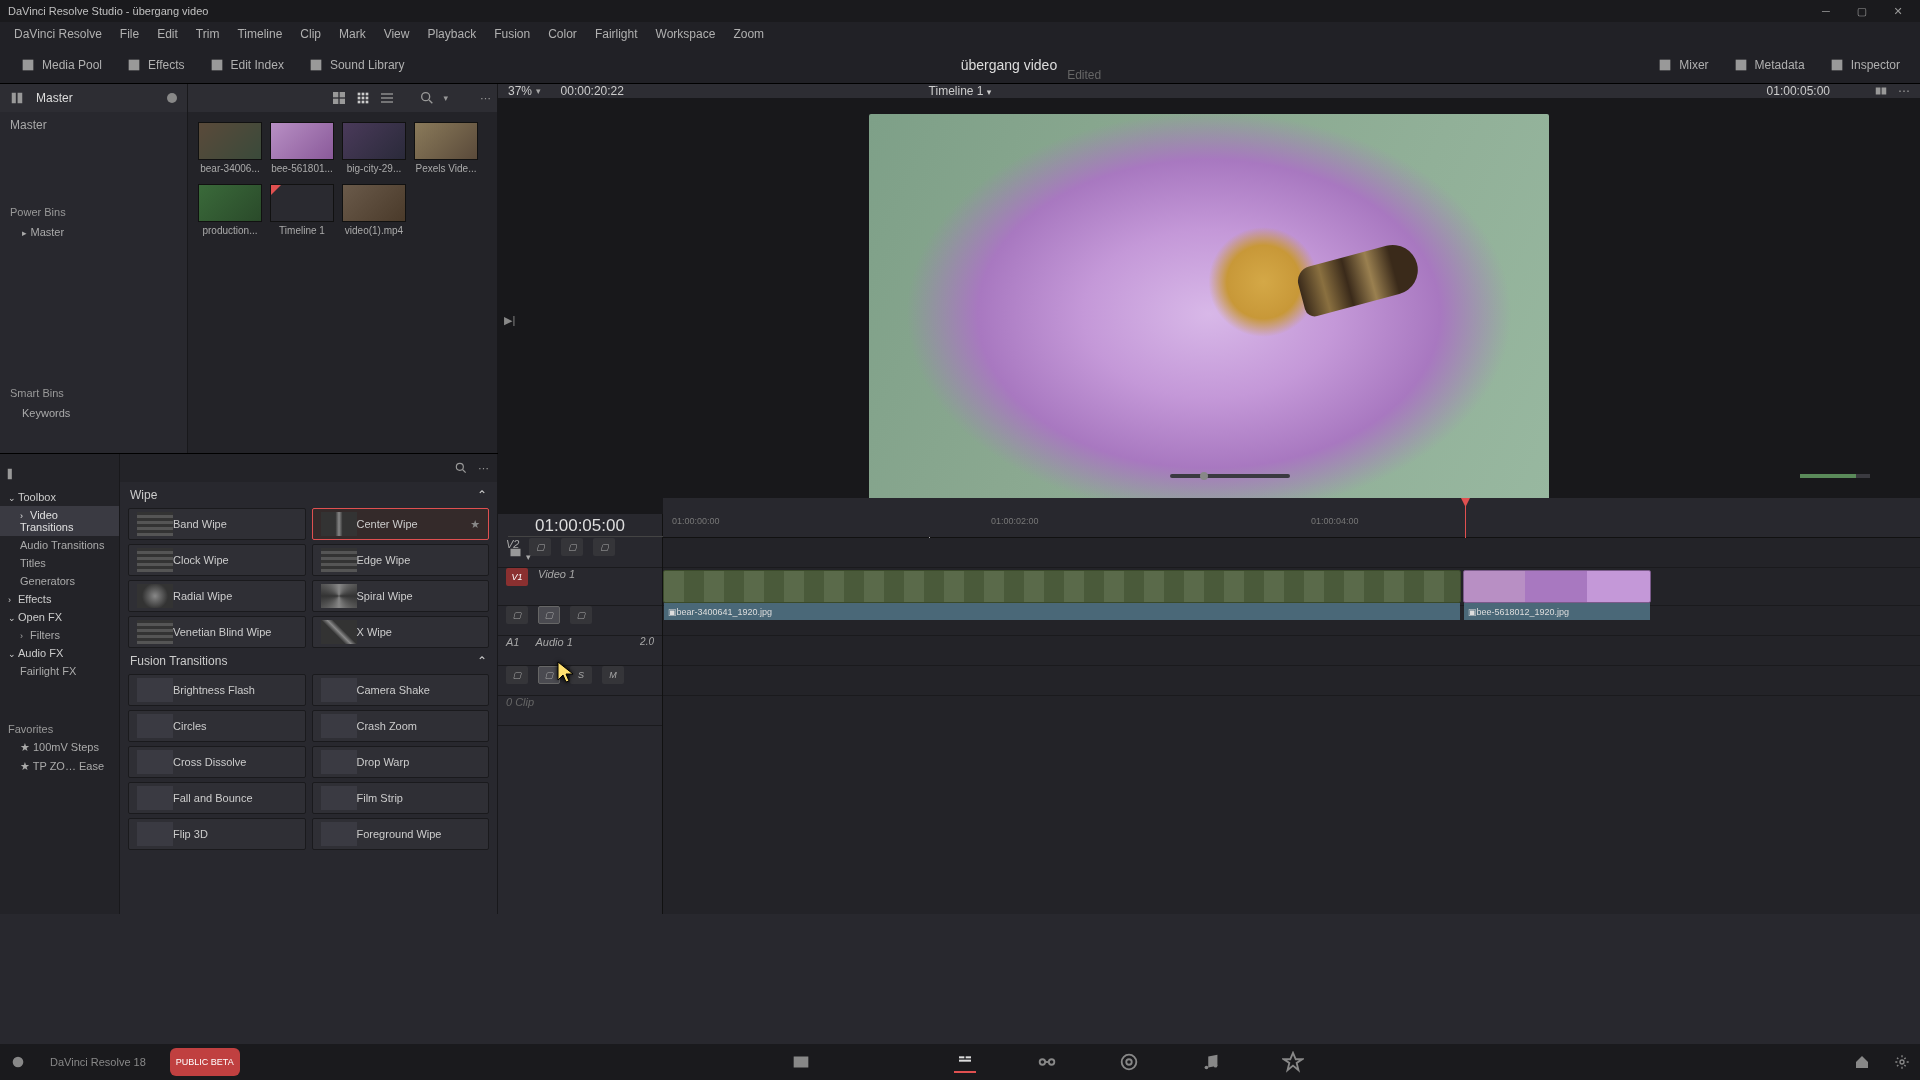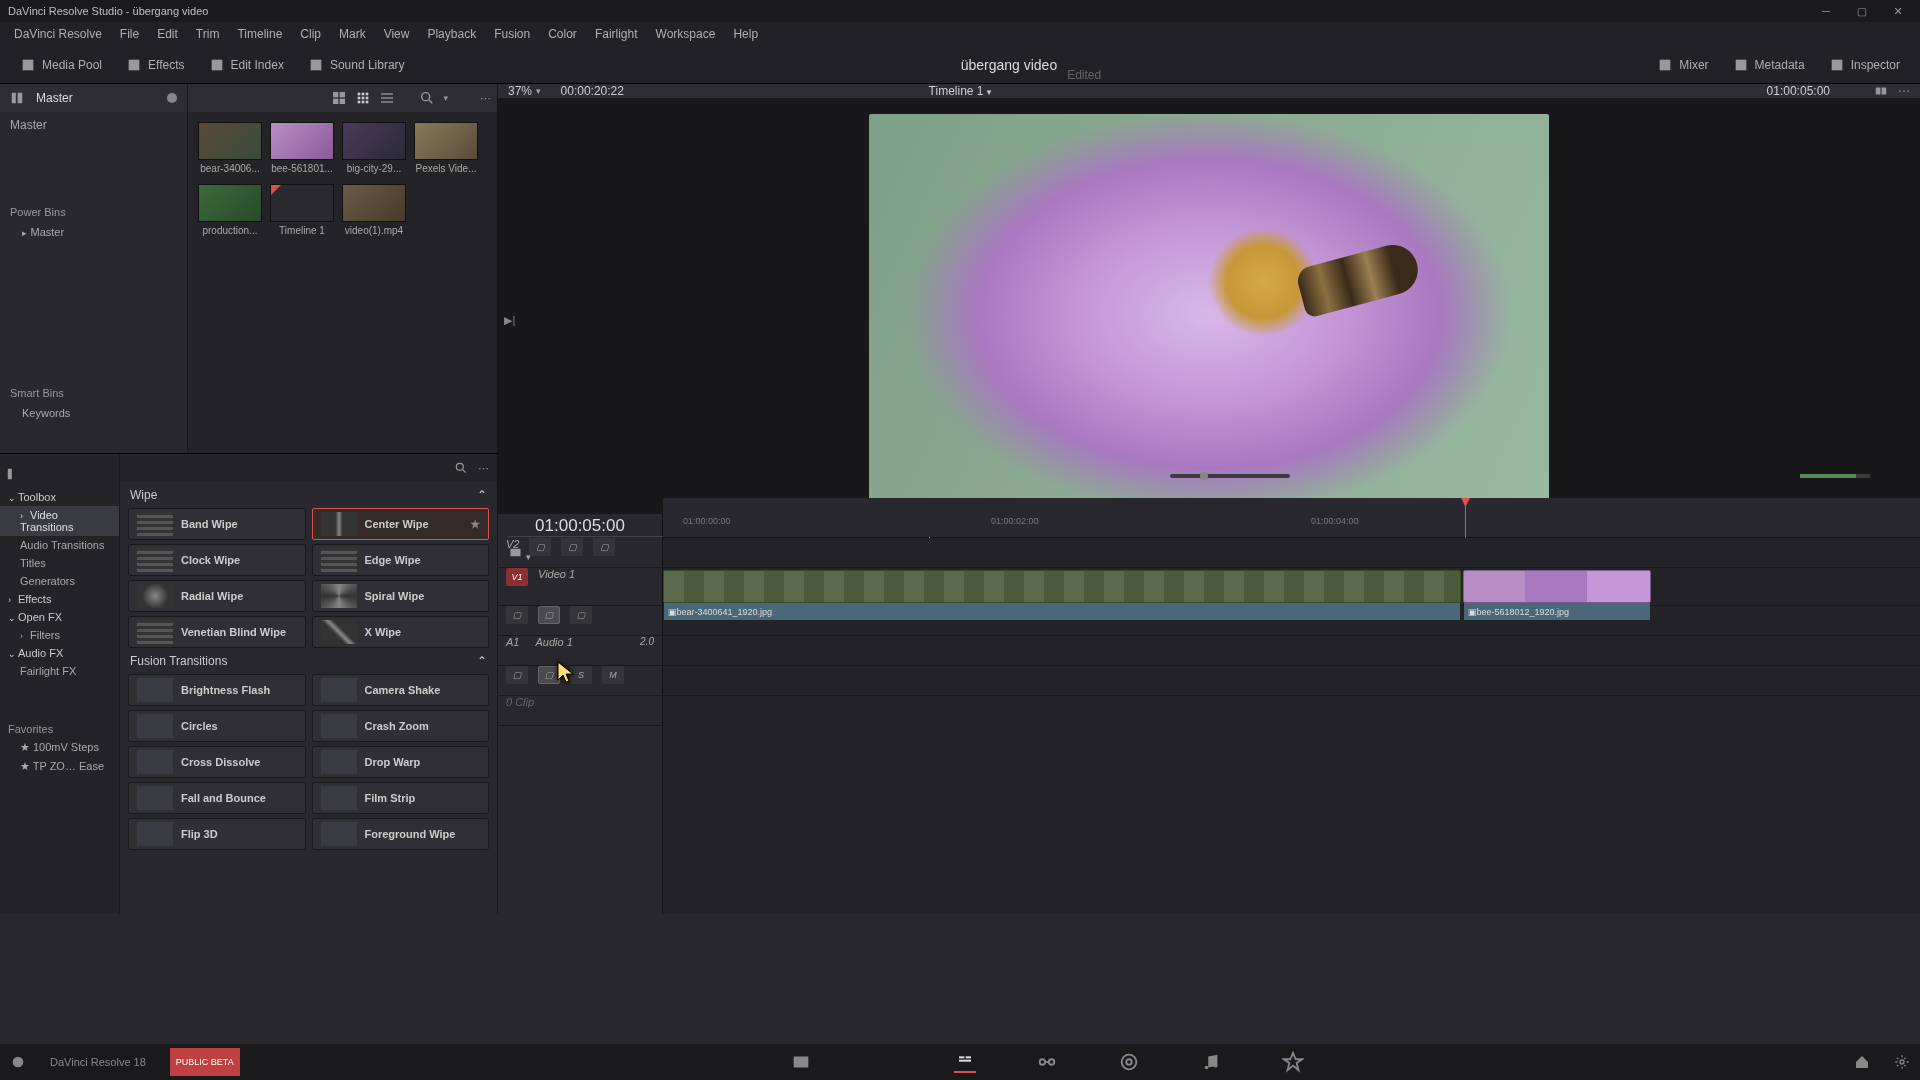--- a/index.html
+++ b/index.html
@@ -76,21 +76,21 @@
 .fx-node.hdr { color: #ccc; }
 .fx-node.sub { padding-left: 20px; }
 .fx-node.sel { background: #3a3a42; color: #e0e0e0; }
 .fx-node .exp { display: inline-block; width: 10px; font-size: 9px; }
 
 .fx-list { width: 378px; background: #28282e; border-right: 1px solid #18181b; display: flex; flex-direction: column; }
 .fx-list-hdr { height: 28px; display: flex; align-items: center; justify-content: flex-end; padding: 0 8px; gap: 10px; background: #232328; }
 .fx-cat-title { padding: 6px 10px; font-size: 12px; color: #ccc; display: flex; align-items: center; }
 .fx-cat-title .collapse { margin-left: auto; }
 .fx-grid { display: grid; grid-template-columns: 1fr 1fr; gap: 4px 6px; padding: 0 8px; }
-.fx-item { height: 32px; background: #2f2f35; border: 1px solid #1a1a1d; display: flex; align-items: center; gap: 8px; padding: 0 8px; font-size: 11px; color: #ccc; border-radius: 2px; font-weight: bold; }
+.fx-item { height: 32px; background: #2f2f35; border: 1px solid #1a1a1d; display: flex; align-items: center; padding: 0 8px; font-size: 11px; color: #ccc; border-radius: 2px; }
 .fx-item.selected { border: 1px solid #e05050; background: #342a2a; align-items: center; }
 .fx-thumb { width: 36px; height: 24px; background: #3a3a42; }
 .fx-thumb.bands { background: repeating-linear-gradient(0deg, #555 0, #555 3px, #333 3px, #333 6px); }
 .fx-thumb.center { background: linear-gradient(90deg, #333 0%, #333 40%, #888 50%, #333 60%, #333 100%); }
 .fx-thumb.radial { background: radial-gradient(circle, #888 0%, #333 60%); }
 .fx-thumb.spiral { background: conic-gradient(#888, #333, #888, #333, #888); }
 .fx-thumb.x { background: linear-gradient(45deg, #333 40%, #888 50%, #333 60%), linear-gradient(-45deg, transparent 40%, #888 50%, transparent 60%); }
 .star { margin-left: auto; color: #888; }
 
 .timeline { flex: 1; background: #1e1e22; display: flex; flex-direction: column; }
@@ -116,21 +116,21 @@
 .lane { height: 30px; border-bottom: 1px solid #1a1a1d; position: relative; }
 .lane.clip-lane { height: 38px; }
 .clip { position: absolute; top: 2px; bottom: 2px; border-radius: 2px; }
 .clip.bear { left: 0; width: 798px; background: repeating-linear-gradient(90deg, #5a6a4a 0, #5a6a4a 20px, #4a5a3a 20px, #4a5a3a 40px); border: 1px solid #3a4a2a; }
 .clip.bee { left: 800px; width: 188px; background: linear-gradient(90deg, #b88fc4 0%, #b88fc4 33%, #a878c0 33%, #a878c0 66%, #c498d8 66%); border: 1px solid #7a5a8a; }
 .clip-title-bar { position: absolute; bottom: -18px; left: 0; right: 0; height: 17px; background: #4a6878; font-size: 9px; color: #ddd; padding: 2px 4px; display: flex; align-items: center; }
 
 
 .pagebar { height: 36px; background: #1a1a1d; display: flex; align-items: center; padding: 0 10px; gap: 24px; position: fixed; bottom: 0; left: 0; right: 0; }
 .pagebar .ver { font-size: 11px; color: #888; }
-.pagebar .beta { background: #c04040; color: #fff; padding: 9px 6px; font-size: 9px; border-radius: 0; }
+.pagebar .beta { background: #c04040; color: #fff; padding: 9px 6px; font-size: 9px; border-radius: 6px; }
 .page-icons { flex: 1; display: flex; justify-content: center; gap: 60px; }
 .page-icon { width: 22px; height: 22px; color: #888; }
 .page-icon.active { color: #ddd; border-bottom: 2px solid #e05050; padding-bottom: 4px; }
 
 .cursor { position: fixed; width: 20px; height: 24px; z-index: 9999; pointer-events: none; }
 .cursor svg { filter: drop-shadow(0 0 2px #000); }
 
 .zoom-slider { width: 120px; height: 4px; background: #3a3a40; border-radius: 2px; position: relative; }
 .zoom-slider::after { content: ''; position: absolute; width: 8px; height: 8px; background: #888; border-radius: 50%; top: -2px; left: 30px; }
 .vol-slider { width: 70px; height: 4px; background: #3a3a40; position: relative; }
@@ -156,21 +156,21 @@
     <span>Trim</span>
     <span>Timeline</span>
     <span>Clip</span>
     <span>Mark</span>
     <span>View</span>
     <span>Playback</span>
     <span>Fusion</span>
     <span>Color</span>
     <span>Fairlight</span>
     <span>Workspace</span>
-    <span>Help</span>
+    <span>Zoom</span>
   </div>
 
 <div class="workspacebar">
   <div id="ws-left" style="display:flex;">
       <div class="ws-item">
         <svg viewBox="0 0 24 24" fill="#999">
           <rect x="4" y="4" width="16" height="16"></rect>
         </svg>
         <span>Media Pool</span>
       </div>
@@ -564,21 +564,21 @@
       <div style="flex:1;"></div>
       <svg viewBox="0 0 24 24" fill="#999">
           <path d="M4 10v4h4l5 5V5l-5 5H4z"></path>
         </svg>
       <div class="vol-slider"></div>
       <span style="background:#353539;padding:2px 6px;border-radius:2px;font-size:9px;">DIM</span>
     </div>
     <div class="tl-ruler-row">
       <div class="tl-tc">01:00:05:00</div>
       <div class="tl-ruler">
-        <span class="ruler-tick" style="left:20px;">01:00:00:00</span>
+        <span class="ruler-tick" style="left:9px;">01:00:00:00</span>
         <span class="ruler-tick" style="left:328px;">01:00:02:00</span>
         <span class="ruler-tick" style="left:648px;">01:00:04:00</span>
         <div class="playhead" style="left:802px;"></div>
       </div>
     </div>
     <div class="tl-tracks">
       <div class="track-headers">
         <div class="track-header">
           <span>V2</span>
           <div class="track-btn">▢</div>

